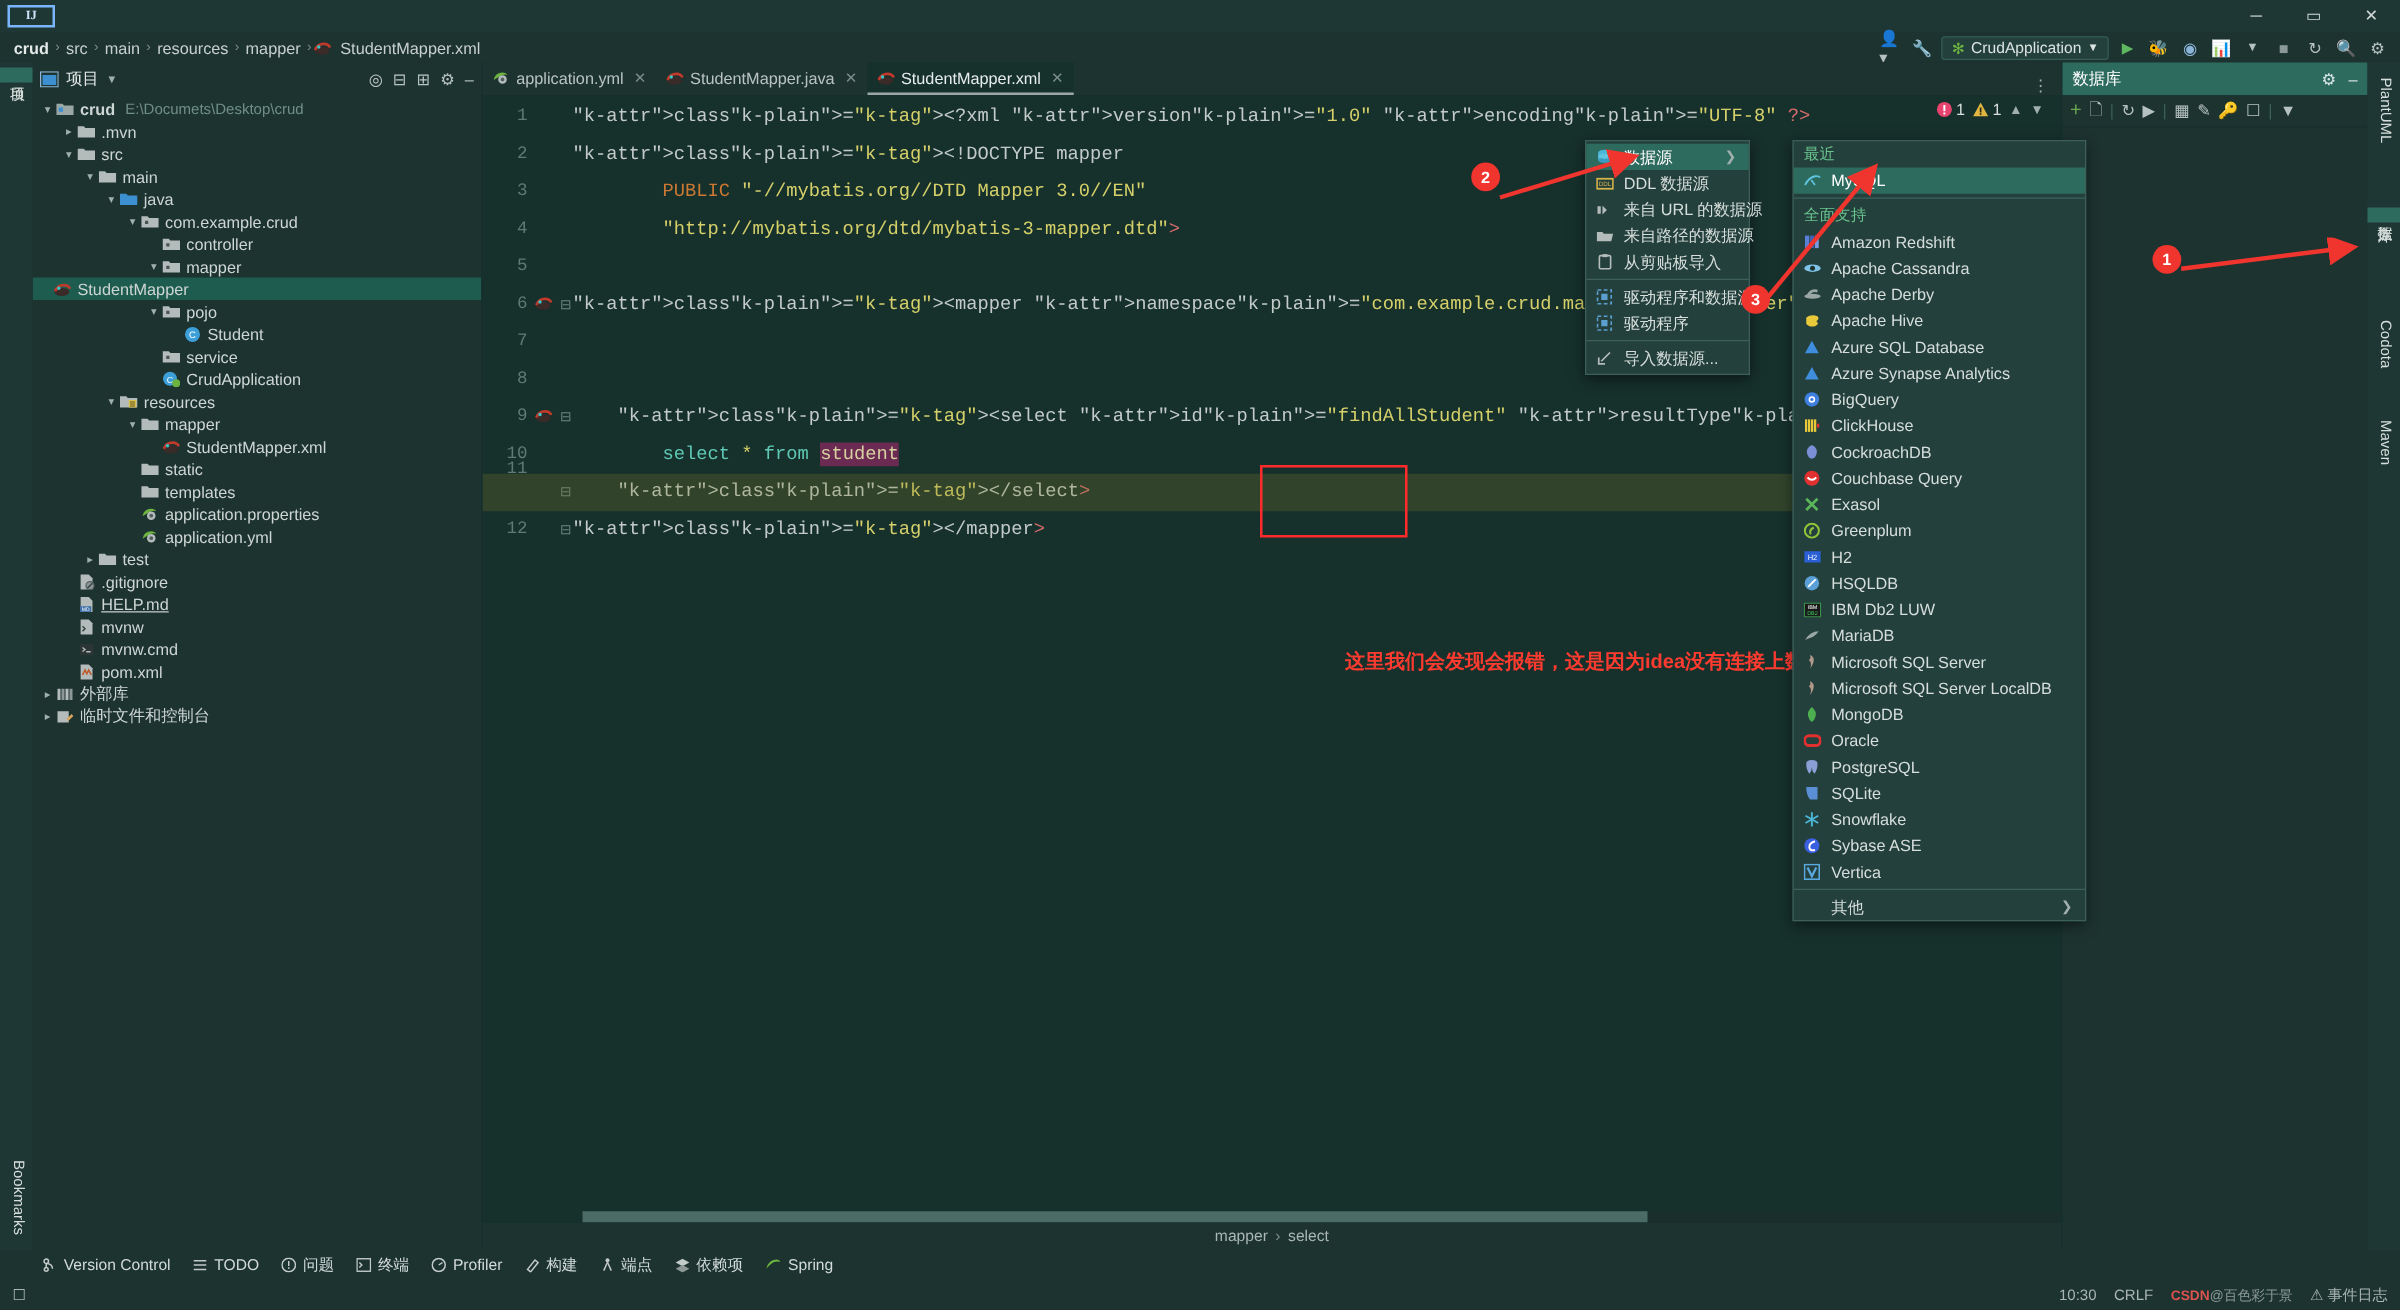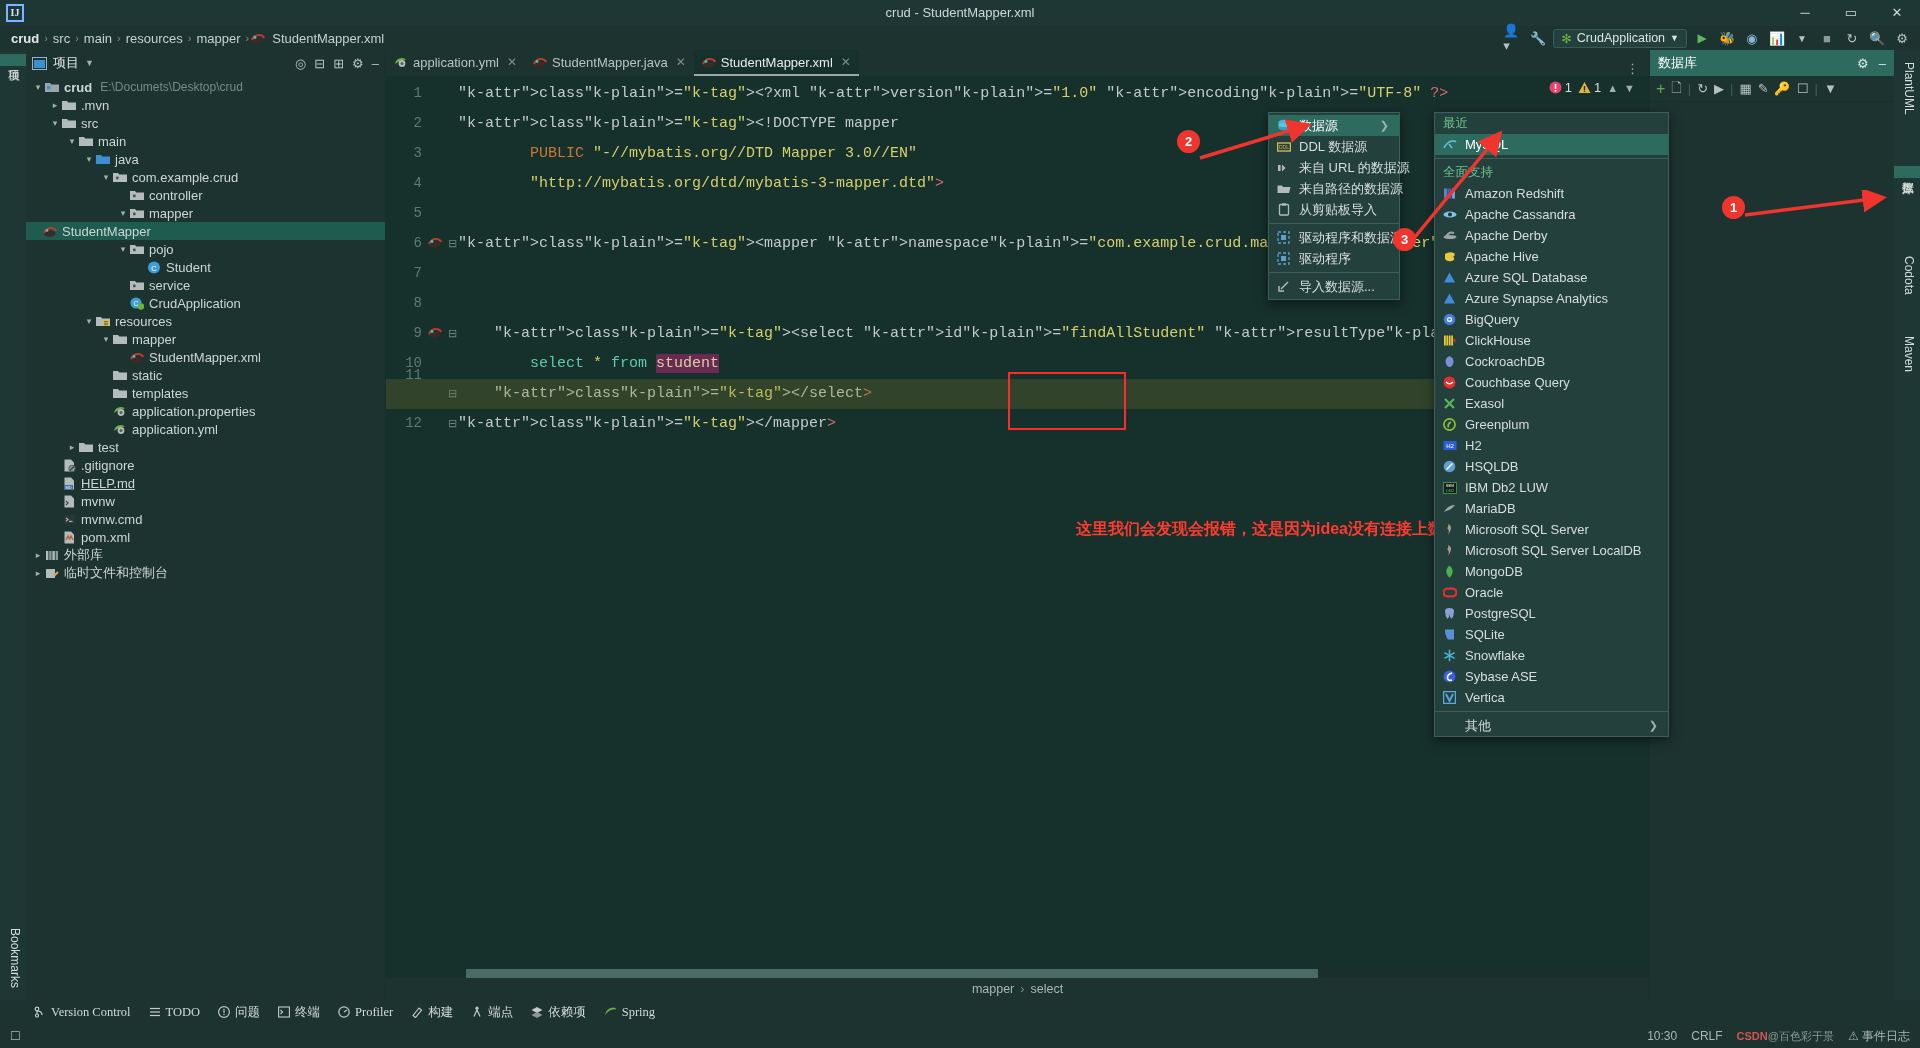--- a/index.html
+++ b/index.html
@@ -11,21 +11,21 @@
     color:#c8d0ce;
     overflow:hidden;
     position:relative;
   }
   
   .titlebar {
     height:26px; background:#1f3734; display:flex; align-items:center;
     position:relative; border-bottom:1px solid #16262400;
   }
   .ij-logo {
-    width:18px;height:18px;margin-left:6px;margin-right:10px;
+    width:38px;height:18px;margin-left:6px;margin-right:10px;
     border:2px solid #7ab6ff; color:#cfe4ff; font-size:10px; font-weight:bold;
     display:flex;align-items:center;justify-content:center; font-family:"Liberation Serif", serif;
   }
   .menu-item { padding:2px 9px; font-size:13.5px; color:#d6dedc; cursor:default; white-space:nowrap;}
   .win-title { position:absolute; left:0; right:0; text-align:center; font-size:13px; color:#cfd8d6; pointer-events:none;}
   .win-btns { margin-left:auto; display:flex; height:100%; }
   .win-btn { width:46px; display:flex; align-items:center; justify-content:center; color:#cfd8d6; font-size:13px;}
 
   
   .navbar {
@@ -120,32 +120,31 @@
   
   .callout {
     position:absolute; width:23px;height:23px;border-radius:50%;
     background:#f0342e; color:#fff; font-size:13px; font-weight:bold;
     display:flex;align-items:center;justify-content:center; z-index:60;
   }
   .arrow-svg { position:absolute; z-index:55; pointer-events:none;}
 
   
   .bottombar { position:absolute; left:0; right:0; bottom:24px; height:24px; background:#1d3330; display:flex; align-items:center; padding-left:26px; gap:2px;}
-  .bbtn { display:flex; align-items:center; gap:5px; padding:2px 8px; font-size:12.5px; color:#d2dbd9;font-family:Liberation Serif, serif;}
+  .bbtn { display:flex; align-items:center; gap:5px; padding:2px 8px; font-size:12.5px; color:#d2dbd9;}
   .statusbar { position:absolute; left:0; right:0; bottom:0; height:24px; background:#1d3330; display:flex; align-items:center; padding:0 10px; font-size:12px; color:#aab6b4;}
   .status-right { margin-left:auto; display:flex; align-items:center; gap:14px;}
   .wm { color:#8c9a97; font-size:11px;}
   .wm .red { color:#d9534f; font-weight:bold;}
 </style>
 </head>
 <body>
 
 <div class="titlebar">
   <div class="ij-logo">IJ</div>
-  <div class="win-title">crud - StudentMapper.xml</div>
   <div class="win-btns">
     <div class="win-btn">─</div>
     <div class="win-btn">▭</div>
     <div class="win-btn close">✕</div>
   </div>
 </div>
 
 <div class="navbar">
   <div id="crumbs" style="display:flex;align-items:center">
       <span class="crumb bold">crud</span>

